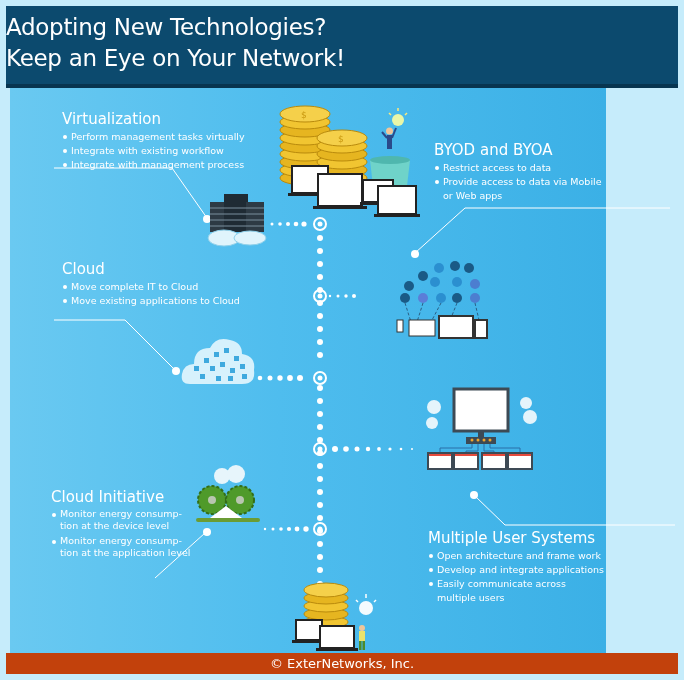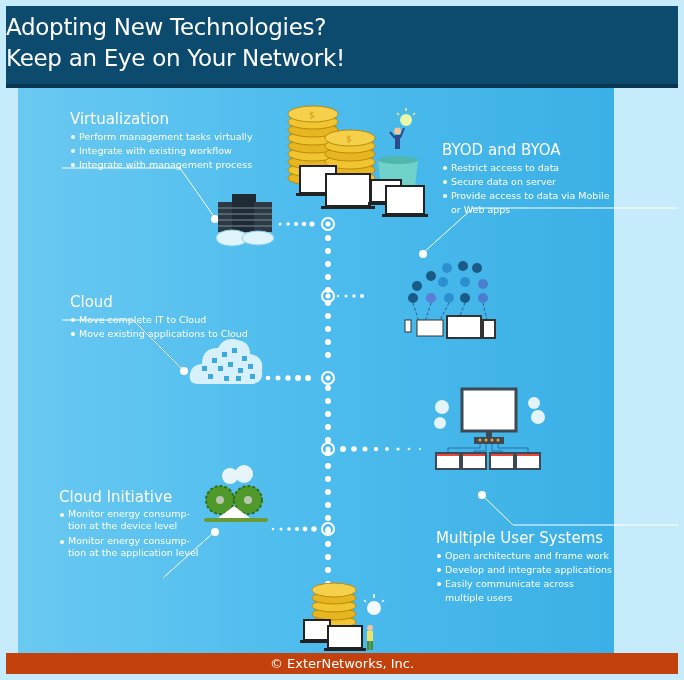--- a/index.html
+++ b/index.html
@@ -2,21 +2,21 @@
 <html><head>
 <meta charset="utf-8">
 <style>
   html,body{margin:0;padding:0;}
   body{width:684px;height:680px;background:#c6ecfb;font-family:"DejaVu Sans","Liberation Sans",sans-serif;overflow:hidden;}
   .frame{position:absolute;left:6px;top:6px;width:672px;height:668px;overflow:hidden;}
   .header{position:absolute;left:0;top:0;width:672px;height:82px;background:#0c4a6e;color:#fff;}
   .header .t1,.header .t2{font-size:23px;line-height:31px;font-weight:normal;letter-spacing:-0.3px;}
   .header .t1{padding-top:6px;}
   .darkbar{position:absolute;left:0;top:78px;width:672px;height:4px;background:#083550;}
-  .main{position:absolute;left:12px;top:82px;width:596px;height:565px;background:linear-gradient(90deg,#6ac9f1 0%,#4fbdee 45%,#3bb0e6 100%);}
+  .main{position:absolute;left:4px;top:82px;width:596px;height:565px;background:linear-gradient(90deg,#6ac9f1 0%,#4fbdee 45%,#3bb0e6 100%);}
   .footer{position:absolute;left:0;top:647px;width:672px;height:21px;background:#c2410c;color:#fff;text-align:center;font-size:13px;line-height:21px;}
   .sec{position:absolute;color:#fff;}
   .sec h2{margin:0;font-size:15px;font-weight:normal;line-height:18px;}
   .sec ul{margin:2px 0 0 0;padding:0;list-style:none;}
   .sec li{font-size:9.5px;line-height:14px;padding-left:9px;position:relative;}
   .sec li::before{content:"";position:absolute;left:1px;top:5px;width:4px;height:4px;border-radius:50%;background:#fff;}
   .sec li.wrap{line-height:12px;margin-bottom:3px;}
   svg{position:absolute;overflow:visible;}
 </style>
 </head>
@@ -127,26 +127,25 @@
         <li>Perform management tasks virtually</li>
         <li>Integrate with existing workflow</li>
         <li>Integrate with management process</li>
       </ul>
     </div>
 
     <div class="sec" style="left:424px;top:53px;">
       <h2>BYOD and BYOA</h2>
       <ul>
         <li>Restrict access to data</li>
-        <li>Secure data on server</li>
         <li>Provide access to data via Mobile or Web apps</li>
       </ul>
     </div>
 
-    <div class="sec" style="left:52px;top:172px;margin-top:33px;">
+    <div class="sec" style="left:52px;top:172px;">
       <h2>Cloud</h2>
       <ul>
         <li>Move complete IT to Cloud</li>
         <li>Move existing applications to Cloud</li>
       </ul>
     </div>
 
     <div class="sec" style="left:41px;top:400px;">
       <h2>Cloud Initiative</h2>
       <ul>

